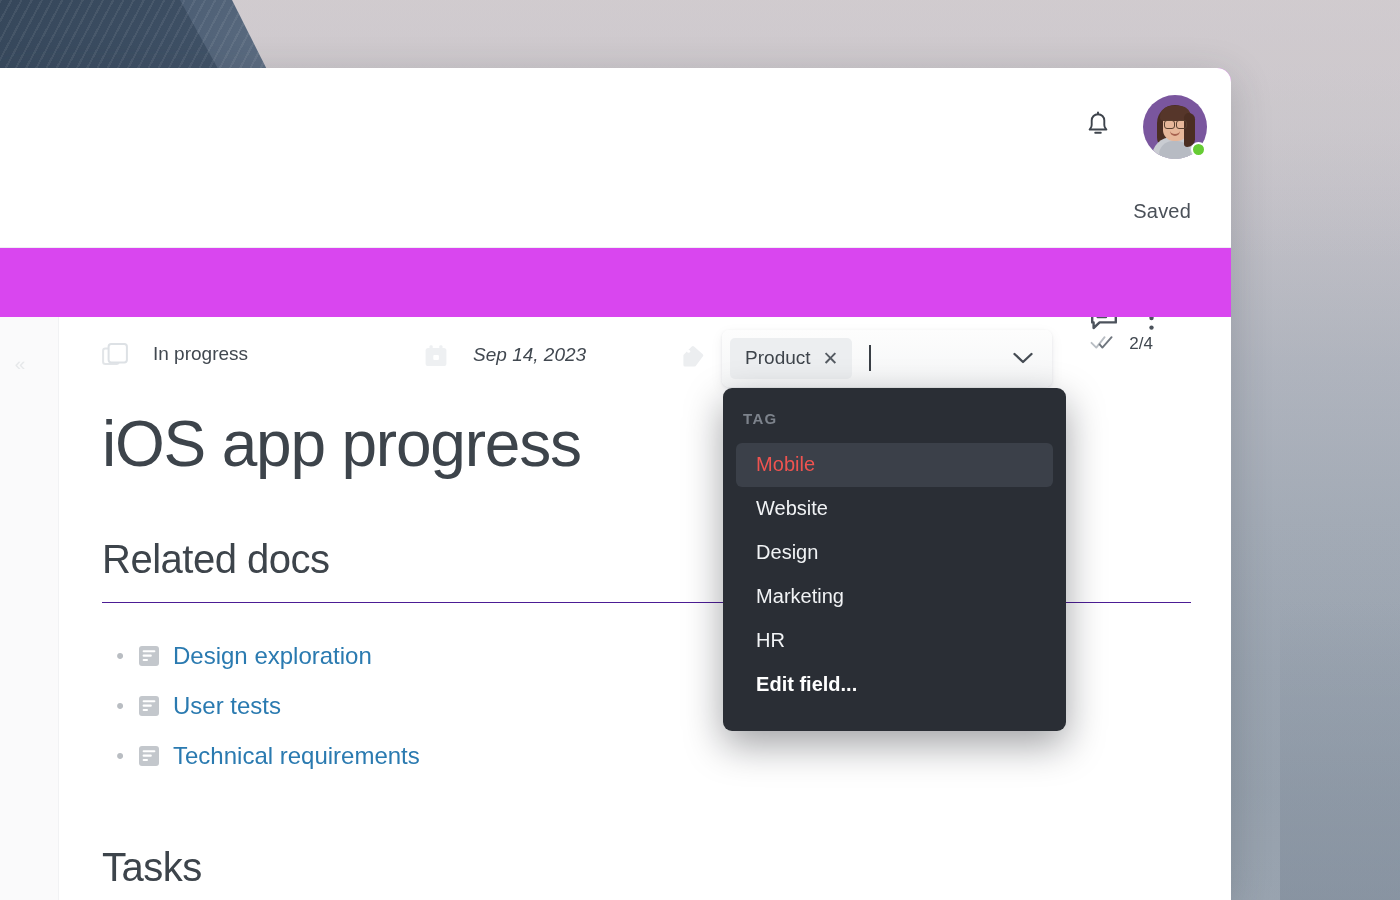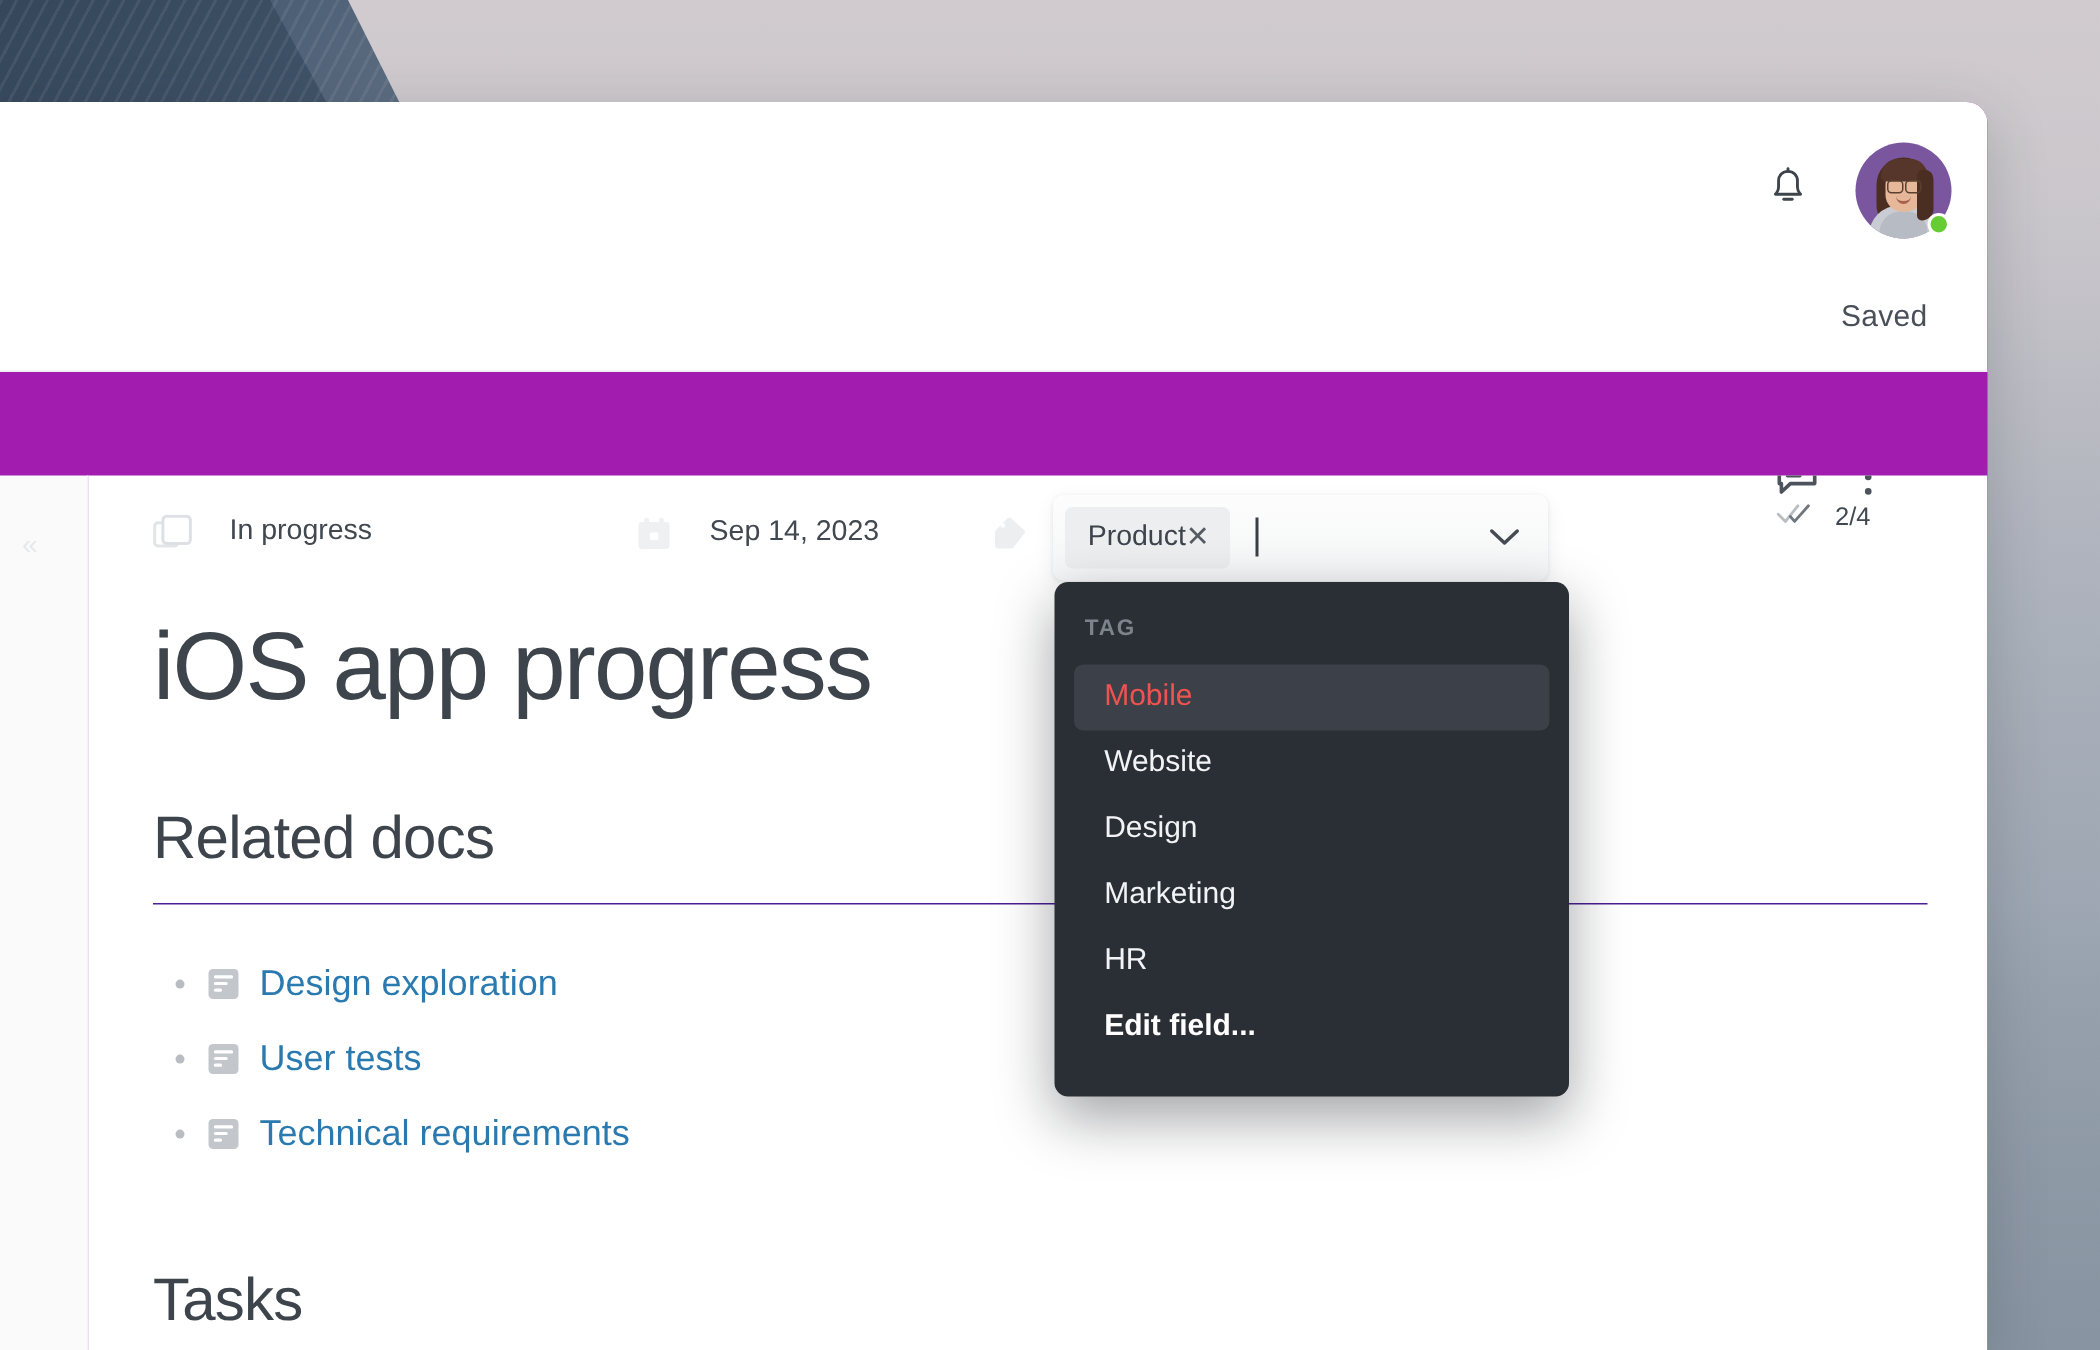--- a/index.html
+++ b/index.html
@@ -56,22 +56,22 @@
     position:absolute; right:0; bottom:0; width:120px; height:300px;
     background:linear-gradient(to bottom, rgba(150,160,172,0) 0%, rgba(138,149,163,.45) 45%, rgba(126,138,153,.62) 100%);
   }
   .haze{
     position:absolute; left:0; right:0; top:0; height:260px;
     background:linear-gradient(to bottom, rgba(214,209,212,.5), rgba(214,209,212,0));
   }
 
   
   .app-window{
-    position:absolute; left:0; top:68px; width:1325px; height:832px;
-    background:#a21caf;
+    position:absolute; left:0; top:68px; width:1231px; height:832px;
+    background:#d946ef;
     border-top-right-radius:14px;
     overflow:hidden;
     box-shadow:0 10px 40px rgba(40,48,60,.22);
   }
 
   
   .app-header{
     position:relative; height:180px;
     background:#ffffff;
     border-bottom:1px solid #edeff1;
@@ -162,38 +162,38 @@
 
   
   .meta-row{
     position:relative;
     display:flex; align-items:center;
     height:74px;
     padding-top:8px;
   }
   .meta-item{ display:flex; align-items:flex-start; gap:25px; cursor:pointer; }
   .meta-status{ margin-right:176px; }
-  .meta-date{ margin-right:75px; }
+  .meta-date{ margin-right:95px;font-style:italic; }
   .meta-label{ font-size:19px; color:#414850; }
 
   .icon-gray{ color:#dfe2e5; flex:0 0 auto; }
 
   
   .tag-field{
     position:relative;
     width:330px; height:57px;
     background:linear-gradient(to bottom,#fdfdfd,#f5f6f7);
     border-radius:7px;
     display:flex; align-items:center;
     padding:0 8px;
     box-shadow:0 1px 3px rgba(30,40,55,.10), 0 4px 14px rgba(30,40,55,.06);
     margin-left:16px;
   }
   .tag-chip{
-    display:flex; align-items:center; 
+    display:flex; align-items:center; gap:12px;
     height:41px; padding:0 13px 0 15px;
     background:#eceef0; border-radius:5px;
     cursor:pointer;
   }
   .tag-chip-label{ font-size:19px; color:#3e444b; }
   .tag-chip-x{
     font-size:19px; color:#555b62; line-height:1;
     cursor:pointer;
   }
   .tag-caret{

